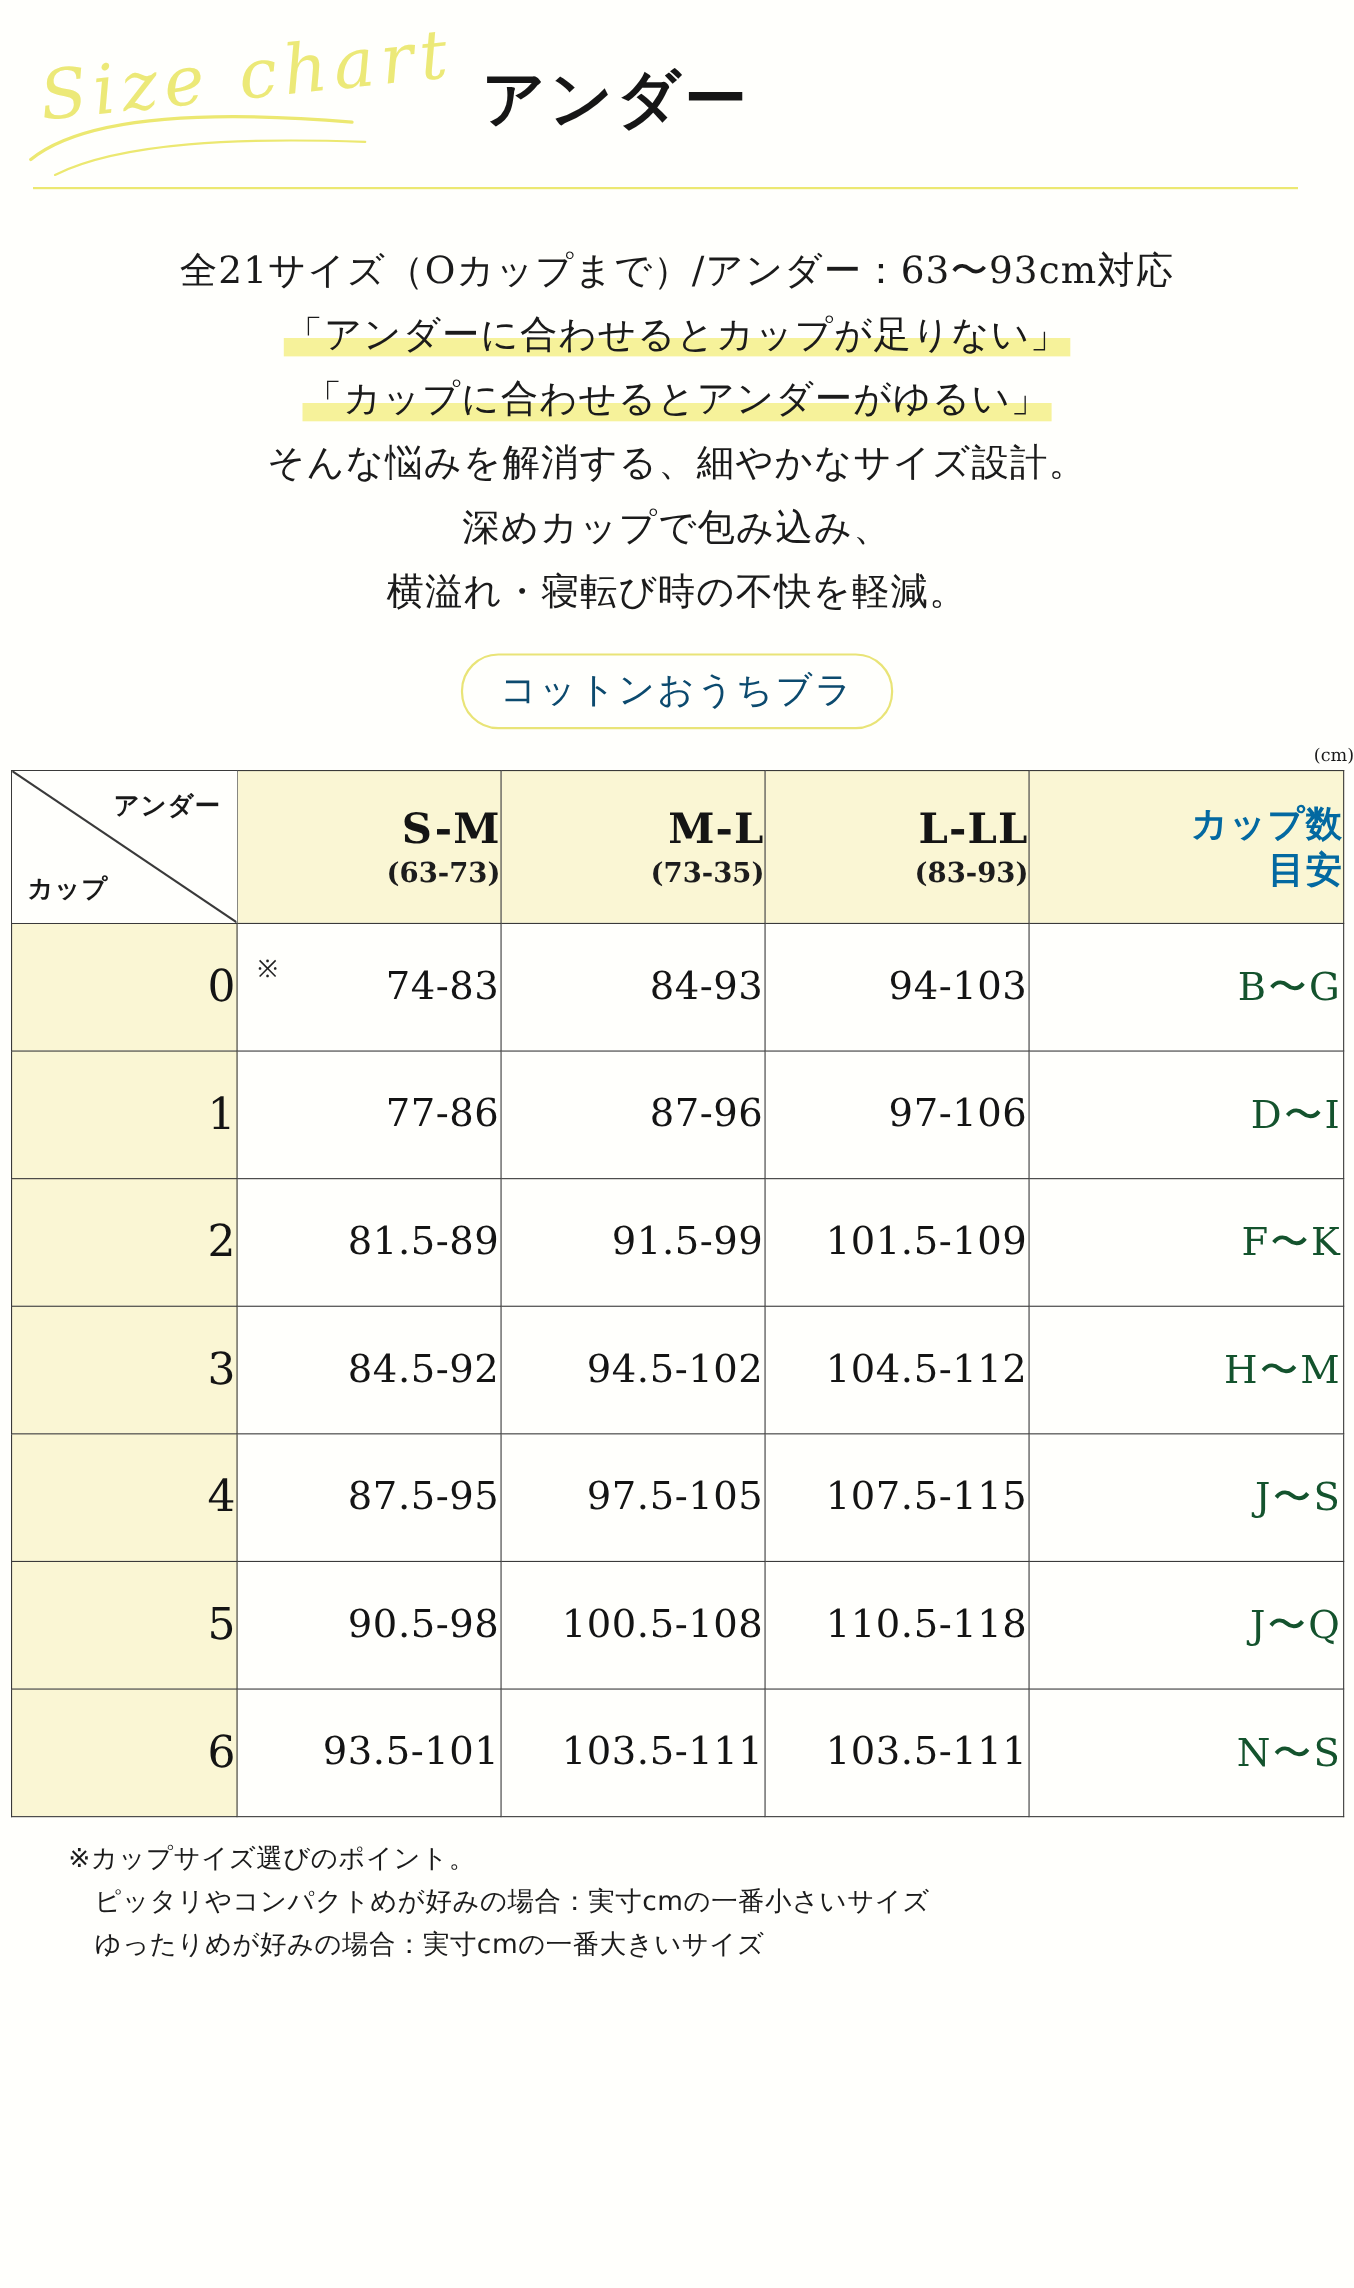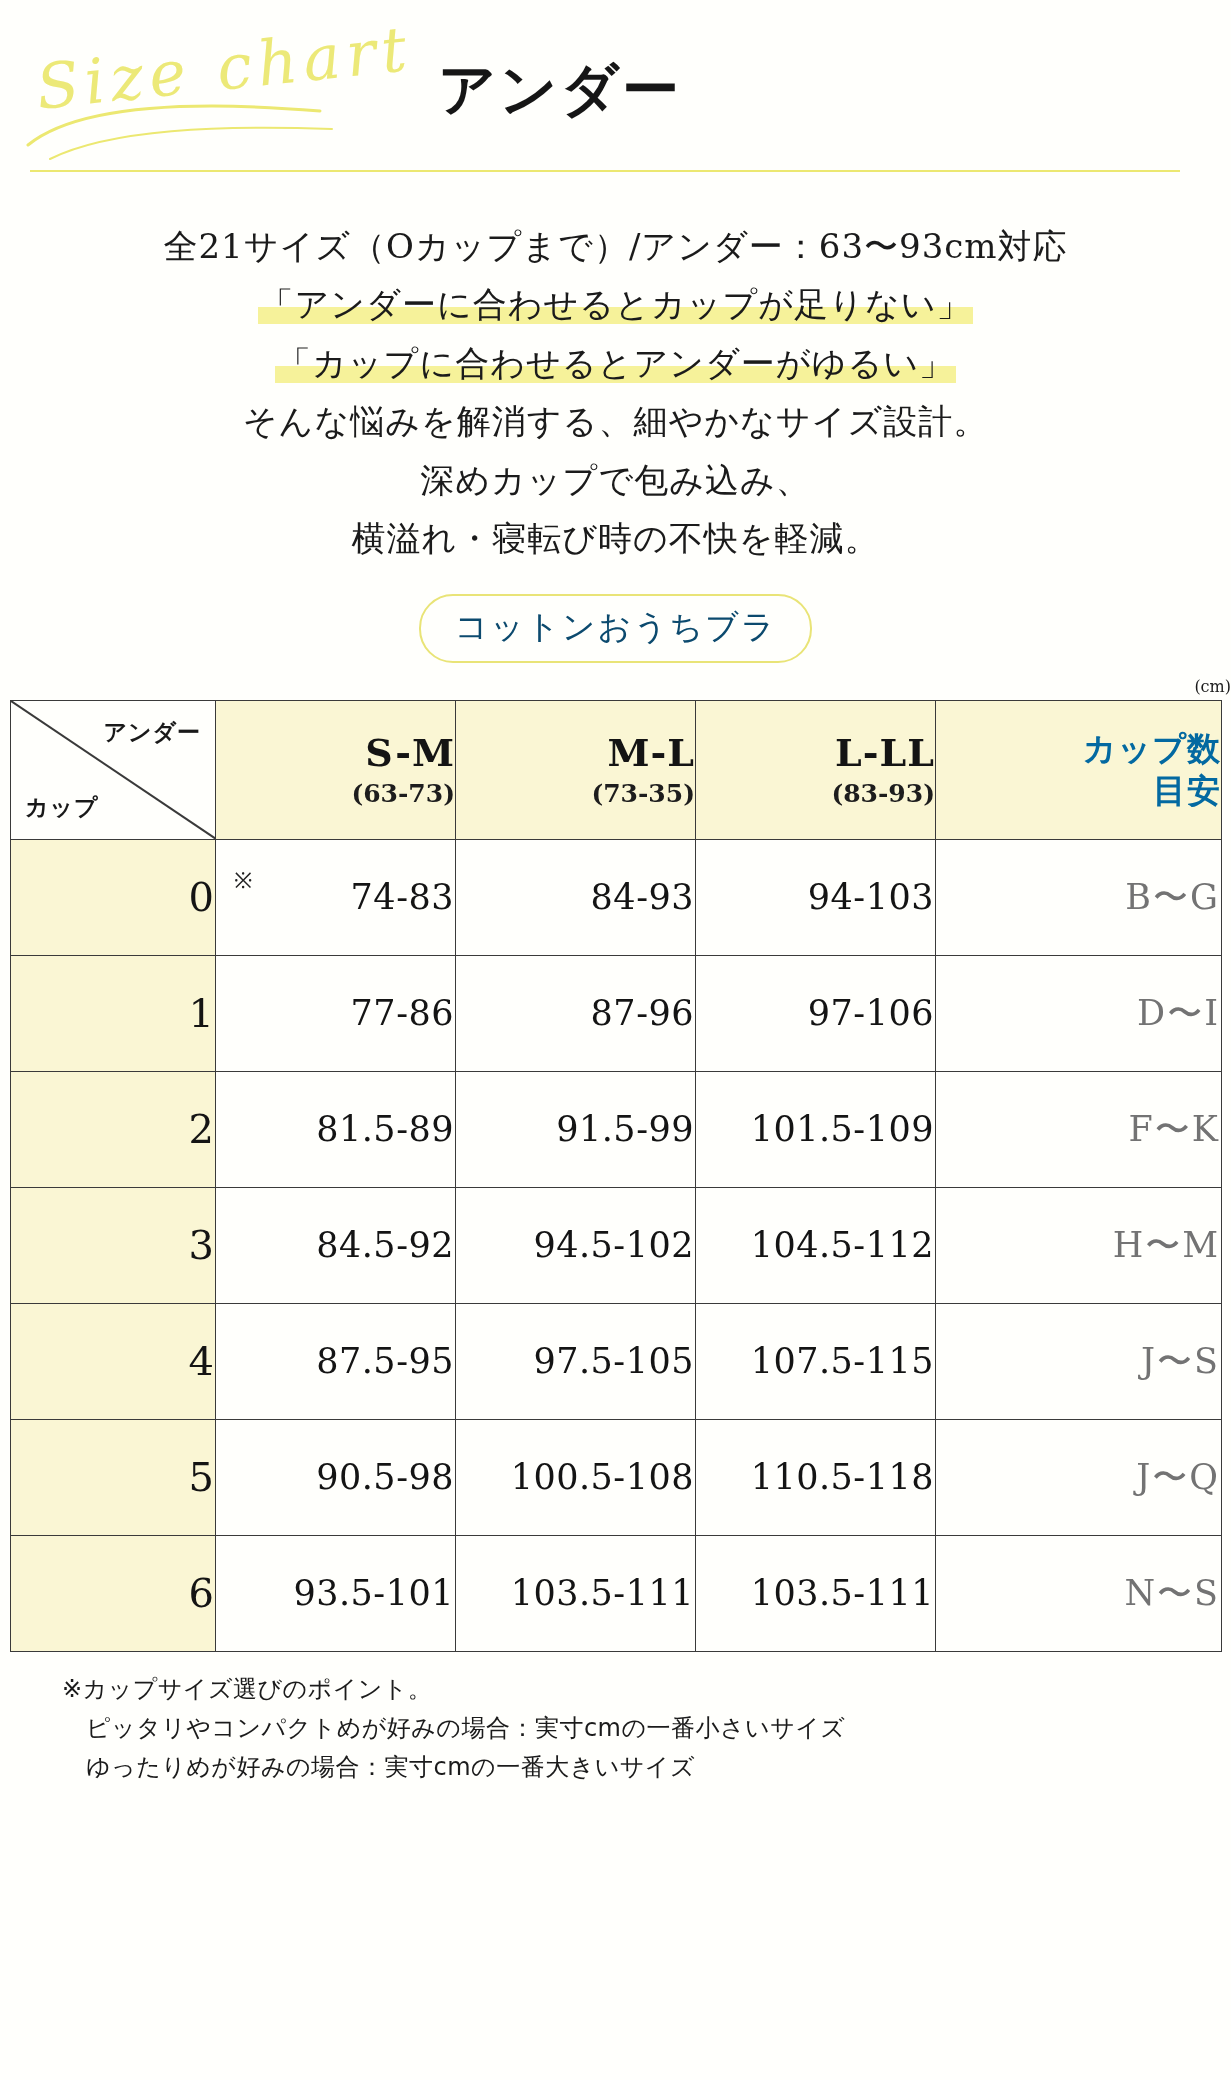--- a/index.html
+++ b/index.html
@@ -205,21 +205,21 @@
   }
   td.val {
     font-size: 35px;
     color: #141414;
     position: relative;
     letter-spacing: .5px;
   }
   td.guide {
     font-size: 35px;
     letter-spacing: 2px;
-    color: #737373;
+    color: #14532d;
   }
   .asterisk-mark {
     position: absolute;
     left: 18px;
     top: 24px;
     font-size: 22px;
     color: #222;
   }
 
   

